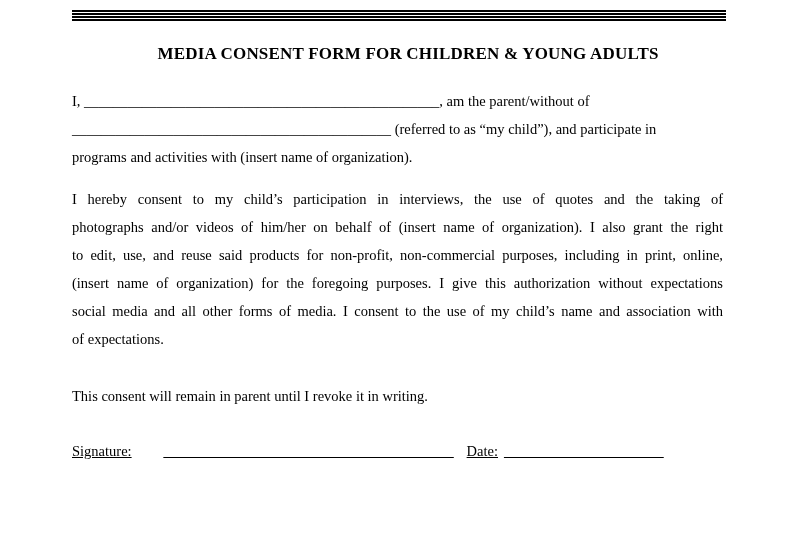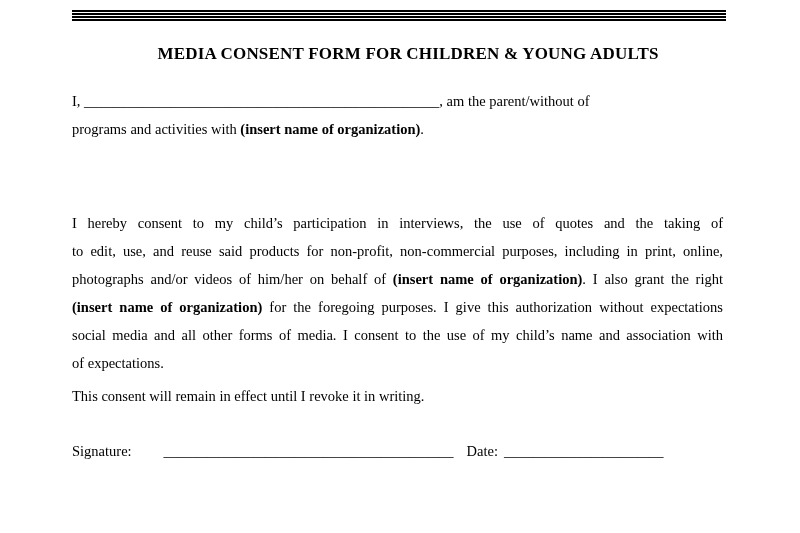--- a/index.html
+++ b/index.html
@@ -39,50 +39,51 @@
     line-height: 1.2;
   }
   .para {
     position: absolute;
     left: 72px;
     width: 651px;
     font-size: 14.5px;
     line-height: 28px;
   }
   #intro { top: 87px; }
-  #consent { top: 209px; }
+  #consent { top: 185px; }
   #revocation { top: 382px; }
-  #signature-row { top: 437px; white-space: nowrap; }
+  #signature-row { top: 437px; white-space: nowrap; text-decoration: underline; }
   .line { min-height: 28px; }
   .j { text-align: justify; text-align-last: justify; }
-  .b { font-weight: bold; }
+  .b { font-weight: normal; }
   .sig-space { display: inline-block; width: 32px; }
   .date-label { margin-left: 13px; }
   .date-blank { margin-left: 6px; }
 </style>
 </head>
 <body>
 
 <div class="page">
 
   <div class="rule"></div>
 
   <h1 class="title">MEDIA CONSENT FORM FOR CHILDREN &amp; YOUNG ADULTS</h1>
 
   <div class="para" id="intro">
     <div class="line"><span>I, </span><span class="blank">_________________________________________________</span><span>, am the parent/without of</span></div>
+    <div class="line"><span class="blank">____________________________________________</span><span> (referred to as “my child”), and participate in</span></div>
     <div class="line"><span>programs and activities with </span><span class="b">(insert name of organization)</span><span>.</span></div>
   </div>
 
   <div class="para" id="consent">
     <div class="line j">I hereby consent to my child’s participation in interviews, the use of quotes and the taking of</div>
+    <div class="line j"><span>photographs and/or videos of him/her on behalf of </span><span class="b">(insert name of organization)</span><span>. I also grant the right</span></div>
     <div class="line j">to edit, use, and reuse said products for non-profit, non-commercial purposes, including in print, online,</div>
-    <div class="line j"><span>photographs and/or videos of him/her on behalf of </span><span class="b">(insert name of organization)</span><span>. I also grant the right</span></div>
     <div class="line j"><span class="b">(insert name of organization)</span><span> for the foregoing purposes. I give this authorization without expectations</span></div>
     <div class="line j">social media and all other forms of media. I consent to the use of my child’s name and association with</div>
     <div class="line">of expectations.</div>
   </div>
 
-  <div class="para" id="revocation">This consent will remain in effect until I revoke it in writing.</div>
+  <div class="para" id="revocation">This consent will remain in parent until I revoke it in writing.</div>
 
   <div class="para" id="signature-row"><span>Signature:</span><span class="sig-space"></span><span class="blank">________________________________________</span><span class="date-label">Date:</span><span class="blank date-blank">______________________</span></div>
 
 </div>
 
 </body></html>

